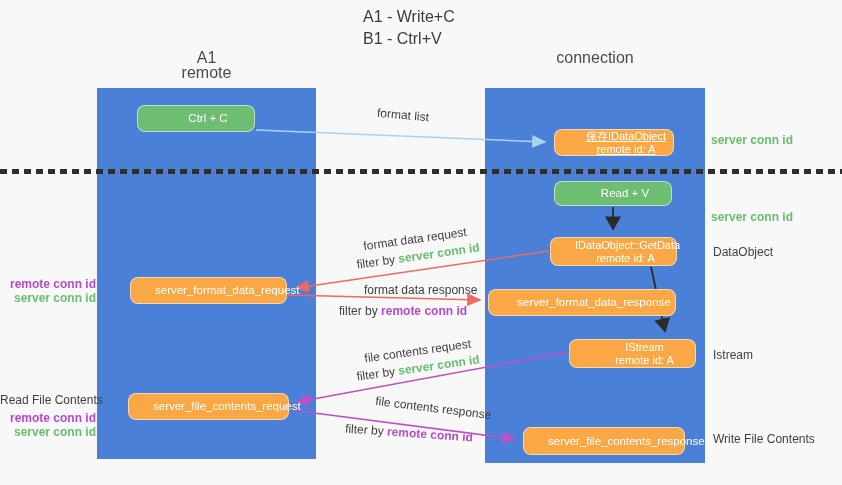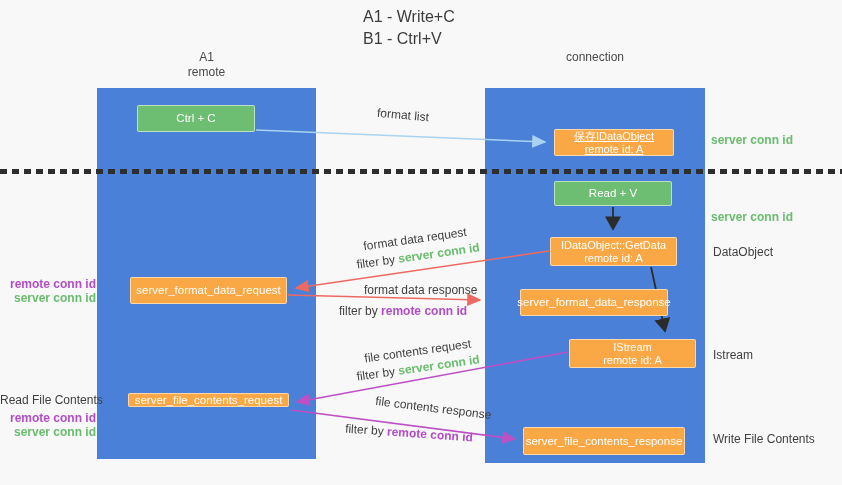--- a/index.html
+++ b/index.html
@@ -2,35 +2,35 @@
 <html><head>
 <meta charset="utf-8">
 <style>
   html,body{margin:0;padding:0;}
   .canvas{
     position:relative;width:842px;height:485px;background:#f8f8f8;
     font-family:"Liberation Sans",sans-serif;overflow:hidden;color:#3f3f3f;
   }
   .abs{position:absolute;}
   .title{left:363px;top:6px;font-size:16px;line-height:22px;color:#3c3c3c;}
-  .lane-header{top:50px;text-align:center;font-size:12px;line-height:15px;color:#4a4a4a;}
+  .lane-header{top:50px;text-align:center;font-size:16px;line-height:15px;color:#4a4a4a;}
   .lane-header.a1{left:97px;width:219px;}
   .lane-header.b1{left:485px;width:220px;}
   .lane{background:#4a80d8;}
   .lane.left{left:97px;top:88px;width:219px;height:371px;}
   .lane.right{left:485px;top:88px;width:220px;height:375px;}
   .divider{
     left:0;top:169px;width:842px;height:5px;
     background:repeating-linear-gradient(90deg,#2e2e2e 0 7px,transparent 7px 12px);
     z-index:4;
   }
   .node{
-    z-index:5;display:flex;flex-direction:column;align-items:center;justify-content:center;
+    z-index:5;display:flex;flex-direction:column;justify-content:center;
     color:#fff;font-size:11.5px;line-height:13px;text-align:center;
-    border:1px solid rgba(255,255,255,.55);border-radius:2px;box-sizing:border-box;
+    border:1px solid rgba(255,255,255,.55);border-radius:8px;box-sizing:border-box;padding-left:24px;
   }
   .node.green{background:#6dbe72;}
   .node.orange{background:#f9a845;}
   .ann{font-size:12px;color:#3f3f3f;white-space:nowrap;z-index:6;}
   .gt{color:#69bd6e;font-weight:bold;}
   .pt{color:#b14ec5;font-weight:bold;}
   .side{font-size:12px;white-space:nowrap;z-index:6;}
   .right-col{text-align:right;width:96px;left:0;}
   svg.arrows{position:absolute;left:0;top:0;z-index:3;pointer-events:none;}
 </style>
@@ -96,30 +96,30 @@
 
   <div class="abs node orange" style="left:550px;top:237px;width:127px;height:29px;font-size:11px;">
     <div>IDataObject::GetData</div>
     <div>remote id: A</div>
   </div>
 
   <div class="abs node orange" style="left:130px;top:277px;width:157px;height:27px;">
     <div>server_format_data_request</div>
   </div>
 
-  <div class="abs node orange" style="left:488px;top:289px;width:148px;height:27px;margin-left:32px;">
+  <div class="abs node orange" style="left:488px;top:289px;width:188px;height:27px;">
     <div>server_format_data_response</div>
   </div>
 
   <div class="abs node orange" style="left:569px;top:339px;width:127px;height:29px;font-size:11px;">
     <div>IStream</div>
     <div>remote id: A</div>
   </div>
 
-  <div class="abs node orange" style="left:128px;top:393px;width:161px;height:14px;">
+  <div class="abs node orange" style="left:128px;top:393px;width:161px;height:27px;">
     <div>server_file_contents_request</div>
   </div>
 
   <div class="abs node orange" style="left:523px;top:427px;width:162px;height:28px;">
     <div>server_file_contents_response</div>
   </div>
 
   <div class="abs ann" style="left:377px;top:108px;transform:rotate(5deg);">format list</div>
 
   <div class="abs ann" style="left:363px;top:232px;transform:rotate(-8deg);">format data request</div>

